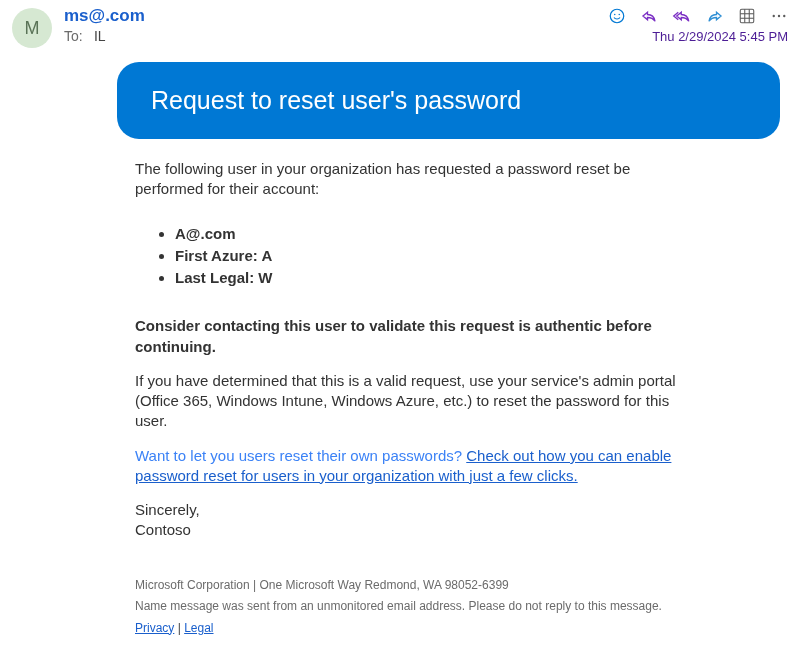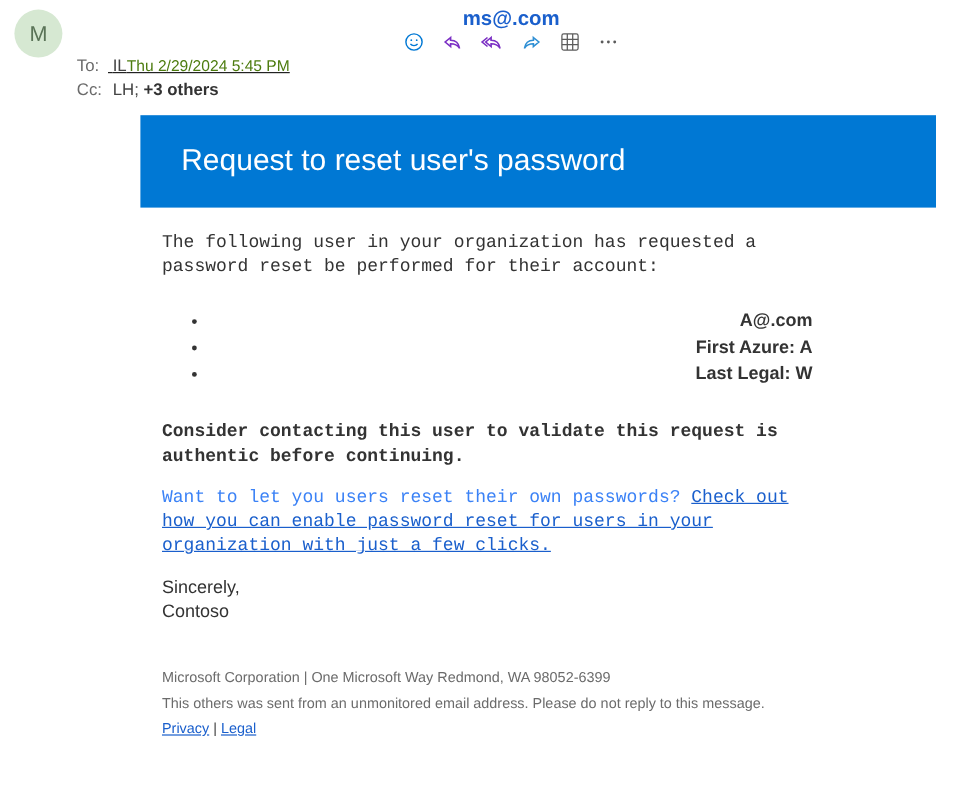--- a/index.html
+++ b/index.html
@@ -33,71 +33,71 @@
     margin-top: 2px;
   }
   .from-and-meta {
     flex: 1;
     min-width: 0;
   }
   .from-row {
     display: flex;
     align-items: center;
     justify-content: space-between;
-    flex-direction: column;
   }
   .from-name {
     color: #1a5fcc;
     font-size: 17px;
     font-weight: 600;
   }
   .actions {
     display: flex;
     align-items: center;
     gap: 14px;
     color: #5b5b5b;
   }
   .actions svg { display:block; }
   .recip-row {
     display: flex;
+    justify-content: space-between;
     align-items: center;
     margin-top: 2px;
-    text-decoration: underline;
   }
   .recip-label {
     color: #6b6b6b;
     display: inline-block;
     width: 26px;
   }
   .recip-val { color: #444; }
   .recip-extra { color:#333; font-weight:700; }
-  .timestamp { color:#4d7c0f; font-size:13px; }
+  .timestamp { color:#4c1d95; font-size:13px; }
   .cc-row { margin-top: 4px; }
 
   .body-wrap {
     margin: 10px 0 0 0;
     padding-left: 117px;
     padding-right: 20px;
   }
   .banner {
     background: #0078d4;
     color: #fff;
     font-size: 25px;
     font-weight: 300;
     padding: 24px 34px;
+    border-radius: 22px;
   }
   .content {
     padding: 20px 0 0 18px;
     font-size: 15px;
     color: #333;
     line-height: 1.35;
     max-width: 560px;
   }
-  .content p { margin: 0 0 14px 0; font-family: Liberation Mono, monospace; }
-  .content ul { margin: 24px 0 28px 0; padding-left: 40px; text-align: right; }
+  .content p { margin: 0 0 14px 0; }
+  .content ul { margin: 24px 0 28px 0; padding-left: 40px; }
   .content li { font-weight: 700; margin-bottom: 2px; }
   .strong-line { font-weight:700; margin: 26px 0 14px 0; }
   .red { color: #3b82f6; }
   .link { color:#1a5fcc; text-decoration: underline; cursor:pointer; }
   .sign { }
   .sign .org { }
   .footer {
     margin-top: 34px;
     font-size: 12px;
     color: #6b6b6b;
@@ -158,49 +158,45 @@
           </span>
         </div>
       </div>
       <div class="recip-row">
         <div>
           <span class="recip-label">To:</span>
           <span class="recip-val">IL</span>
         </div>
         <div class="timestamp">Thu 2/29/2024 5:45 PM</div>
       </div>
-      <div class="cc-row">
-        <span class="recip-label">Cc:</span>
-        <span class="recip-val">LH;</span>
-        <span class="recip-extra">+3 others</span>
-      </div>
     </div>
   </div>
 </div>
 
 <div class="body-wrap">
   <div class="banner">Request to reset user's password</div>
   <div class="content">
     <p>The following user in your organization has requested a password reset be performed for their account:</p>
     <ul>
       <li>A@.com</li>
       <li>First Azure: A</li>
       <li>Last Legal: W</li>
     </ul>
     <p class="strong-line">Consider contacting this user to validate this request is authentic before continuing.</p>
+    <p>If you have determined that this is a valid request, use your service's admin portal (Office 365, Windows Intune, Windows Azure, etc.) to reset the password for this user.</p>
     <p>
       <span class="red">Want to let you users reset their own passwords? </span><a class="link">Check out how you can enable password reset for users in your organization with just a few clicks.</a>
     </p>
     <div class="sign">
       <div>Sincerely,</div>
       <div class="org">Contoso</div>
     </div>
     <div class="footer">
       <div>Microsoft Corporation | One Microsoft Way Redmond, WA 98052-6399</div>
-      <div>This others was sent from an unmonitored email address. Please do not reply to this message.</div>
+      <div>Name message was sent from an unmonitored email address. Please do not reply to this message.</div>
       <div class="links">
         <a>Privacy</a>
         <span class="sep"> | </span>
         <a>Legal</a>
       </div>
     </div>
   </div>
 </div>
 
 </body></html>

